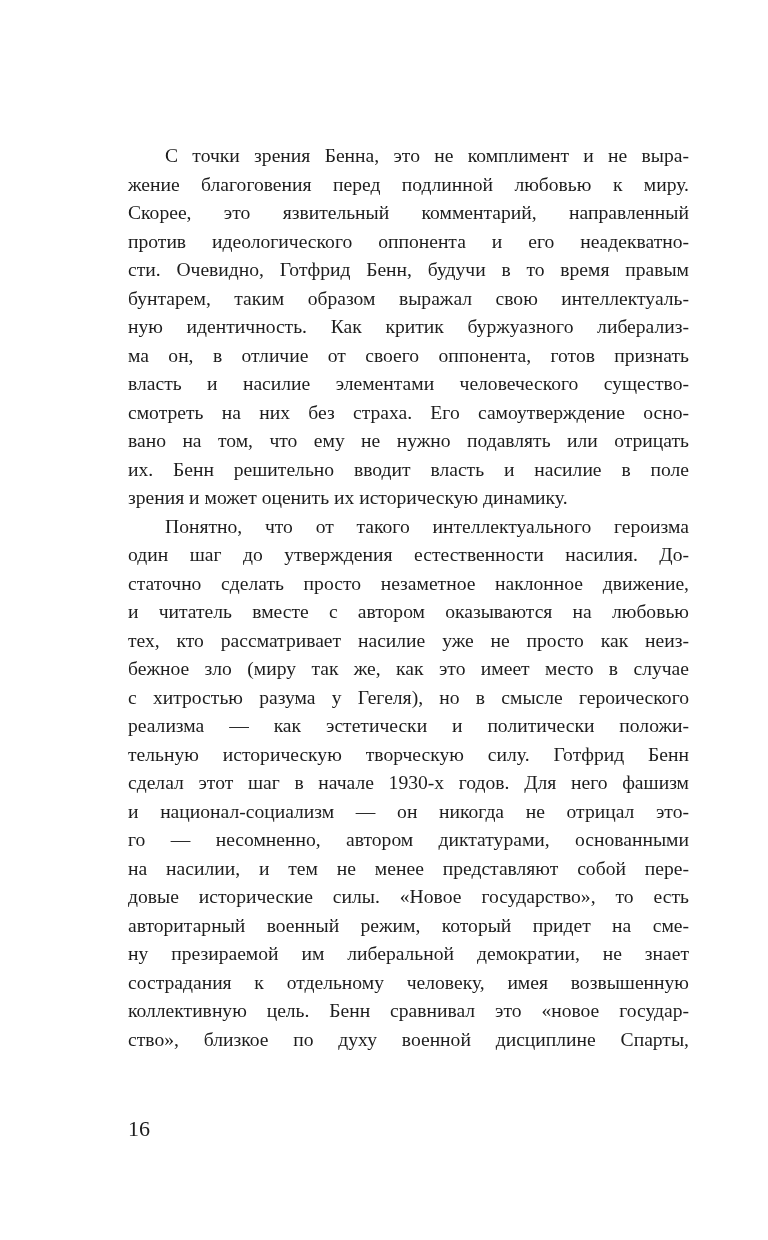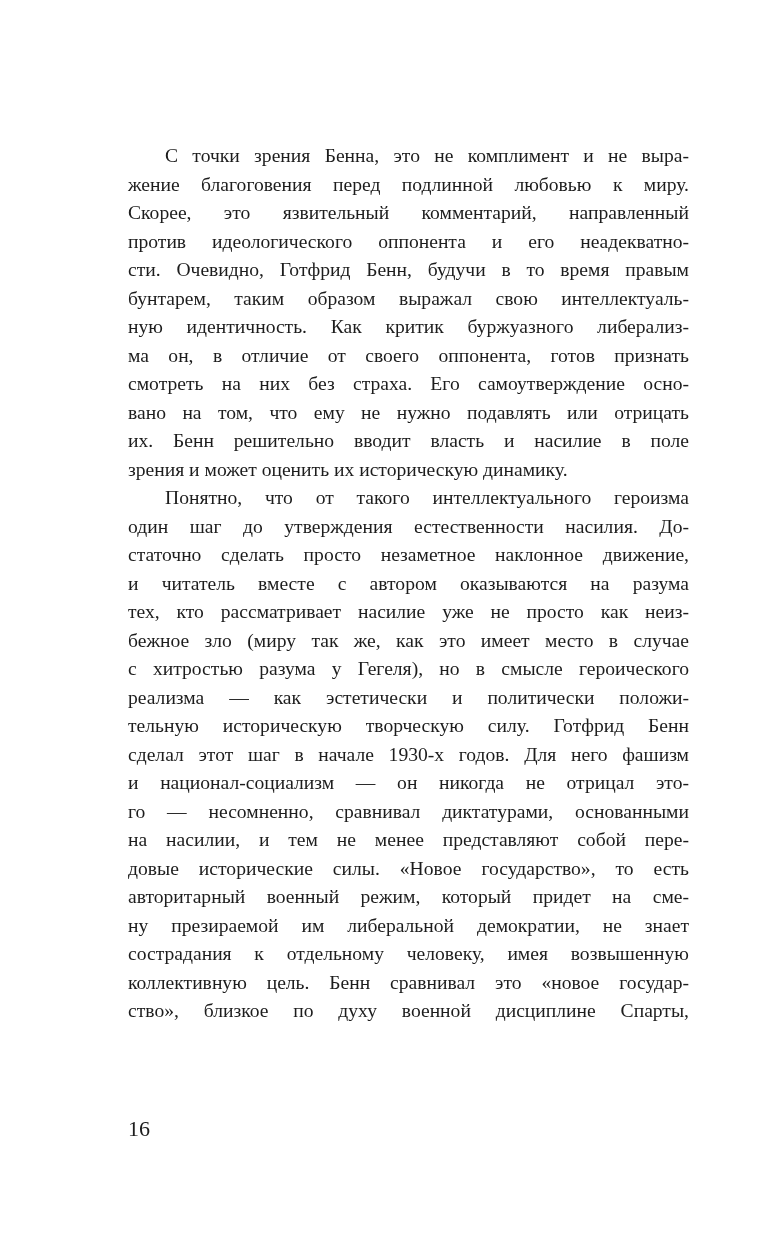--- a/index.html
+++ b/index.html
@@ -55,38 +55,39 @@
   <div class="text-block" id="text-block">
       <div class="paragraph">
         <div class="pline first">С точки зрения Бенна, это не комплимент и не выра-</div>
         <div class="pline">жение благоговения перед подлинной любовью к миру.</div>
         <div class="pline">Скорее, это язвительный комментарий, направленный</div>
         <div class="pline">против идеологического оппонента и его неадекватно-</div>
         <div class="pline">сти. Очевидно, Готфрид Бенн, будучи в то время правым</div>
         <div class="pline">бунтарем, таким образом выражал свою интеллектуаль-</div>
         <div class="pline">ную идентичность. Как критик буржуазного либерализ-</div>
         <div class="pline">ма он, в отличие от своего оппонента, готов признать</div>
+        <div class="pline">власть и насилие элементами человеческого существо-</div>
         <div class="pline">смотреть на них без страха. Его самоутверждение осно-</div>
         <div class="pline">вано на том, что ему не нужно подавлять или отрицать</div>
         <div class="pline">их. Бенн решительно вводит власть и насилие в поле</div>
         <div class="pline nojust">зрения и может оценить их историческую динамику.</div>
       </div>
       <div class="paragraph">
         <div class="pline first">Понятно, что от такого интеллектуального героизма</div>
         <div class="pline">один шаг до утверждения естественности насилия. До-</div>
         <div class="pline">статочно сделать просто незаметное наклонное движение,</div>
-        <div class="pline">и читатель вместе с автором оказываются на разума</div>
+        <div class="pline">и читатель вместе с автором оказываются на любовью</div>
         <div class="pline">тех, кто рассматривает насилие уже не просто как неиз-</div>
         <div class="pline">бежное зло (миру так же, как это имеет место в случае</div>
         <div class="pline">с хитростью разума у Гегеля), но в смысле героического</div>
         <div class="pline">реализма — как эстетически и политически положи-</div>
         <div class="pline">тельную историческую творческую силу. Готфрид Бенн</div>
         <div class="pline">сделал этот шаг в начале 1930-х годов. Для него фашизм</div>
         <div class="pline">и национал-социализм — он никогда не отрицал это-</div>
-        <div class="pline">го — несомненно, сравнивал диктатурами, основанными</div>
+        <div class="pline">го — несомненно, автором диктатурами, основанными</div>
         <div class="pline">на насилии, и тем не менее представляют собой пере-</div>
         <div class="pline">довые исторические силы. «Новое государство», то есть</div>
         <div class="pline">авторитарный военный режим, который придет на сме-</div>
         <div class="pline">ну презираемой им либеральной демократии, не знает</div>
         <div class="pline">сострадания к отдельному человеку, имея возвышенную</div>
         <div class="pline">коллективную цель. Бенн сравнивал это «новое государ-</div>
         <div class="pline">ство», близкое по духу военной дисциплине Спарты,</div>
       </div>
     </div>
   <div class="page-number">16</div>

